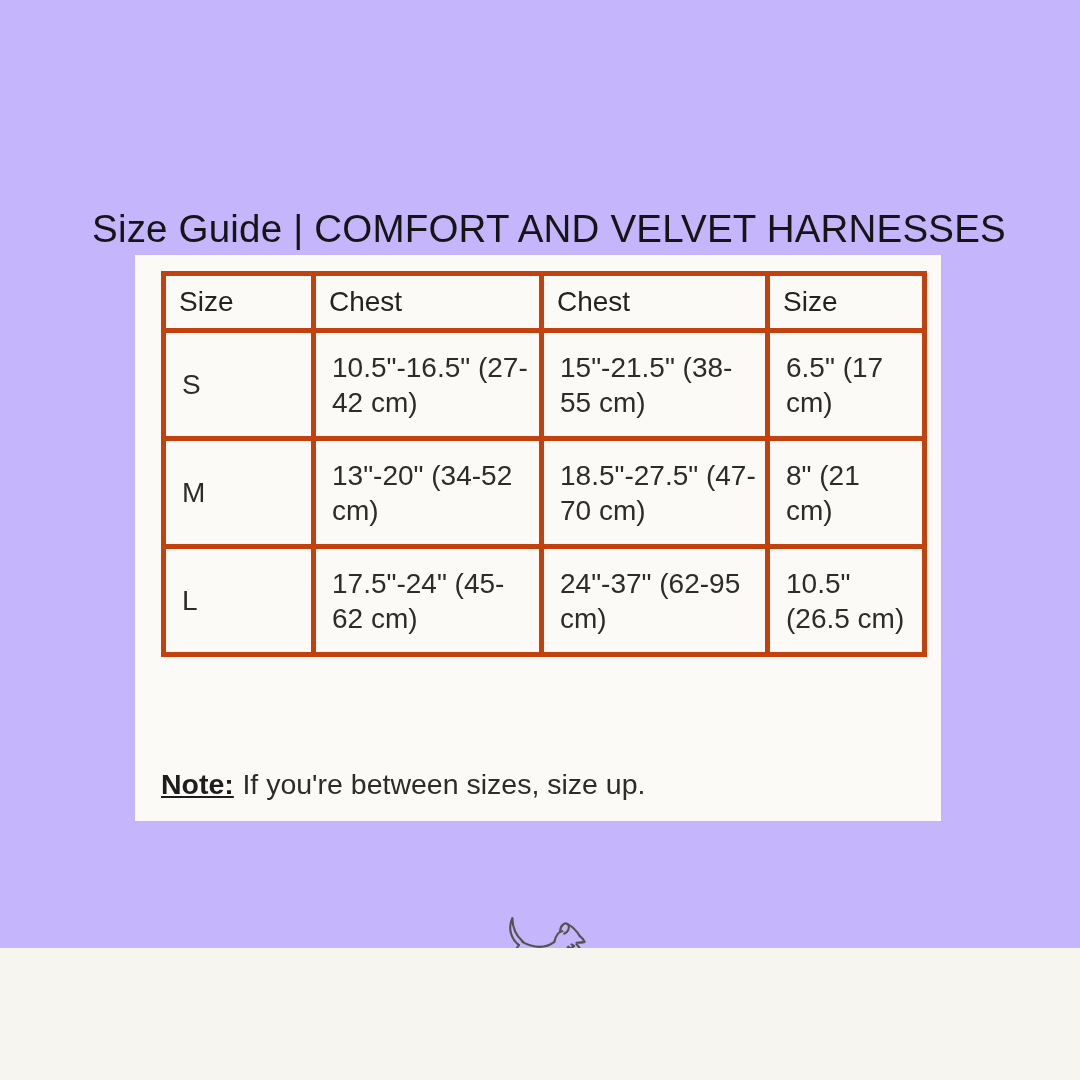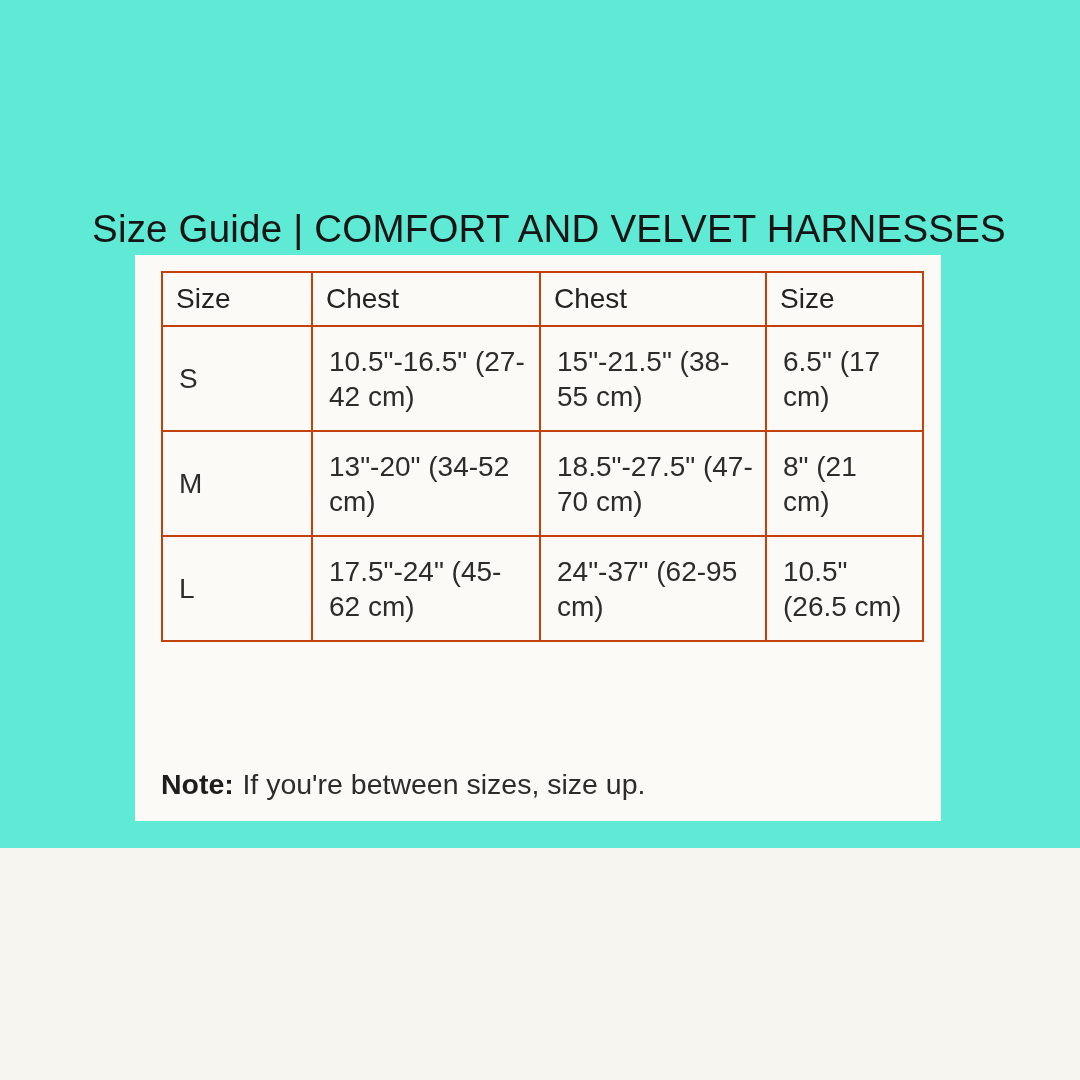--- a/index.html
+++ b/index.html
@@ -4,23 +4,23 @@
 <style>
   html, body {
     margin: 0;
     padding: 0;
     background: #f7f5f0;
     font-family: "Liberation Sans", sans-serif;
   }
   .canvas {
     position: relative;
     width: 1080px;
-    height: 848px;
+    height: 948px;
     margin: 0 auto;
-    background: #5eead4;
+    background: #c4b5fd;
     overflow: hidden;
   }
   .panel {
     position: absolute;
     left: 135px;
     top: 255px;
     width: 806px;
     height: 566px;
     background: #fbfaf7;
   }
@@ -39,21 +39,21 @@
   table.size-table {
     position: absolute;
     left: 161px;
     top: 271px;
     width: 761px;
     border-collapse: collapse;
     table-layout: fixed;
   }
   table.size-table th,
   table.size-table td {
-    border: 2px solid #c2410c;
+    border: 5px solid #c2410c;
     text-align: left;
     font-weight: 400;
     font-size: 28px;
     color: #2d2c2a;
     background: transparent;
   }
   table.size-table th {
     height: 52px;
     padding: 0 6px 0 13px;
     color: #242321;
@@ -70,20 +70,21 @@
     position: absolute;
     left: 161px;
     top: 768px;
     margin: 0;
     font-size: 28.5px;
     color: #2d2c2a;
   }
   .note .note-label {
     font-weight: 700;
     color: #1e1d1b;
+    text-decoration: underline;
   }
   .note .note-body {
     margin-left: 0.3em;
   }
   .dog-logo {
     position: absolute;
     left: 486px;
     top: 909px;
     width: 107px;
     height: 74px;

